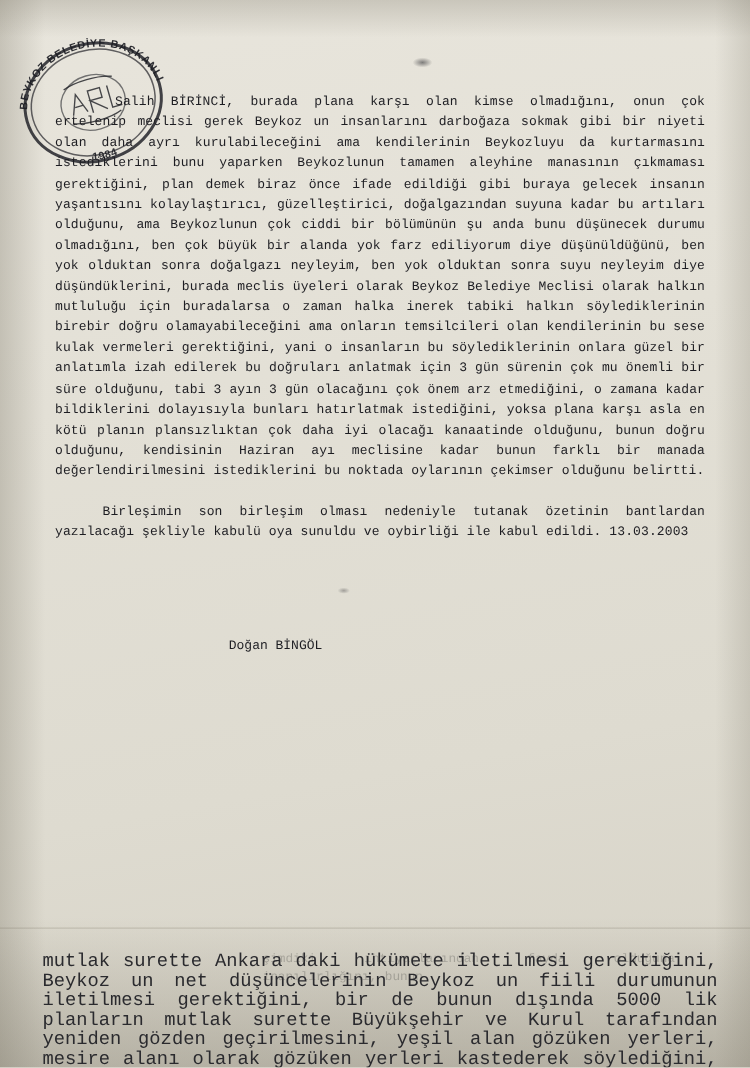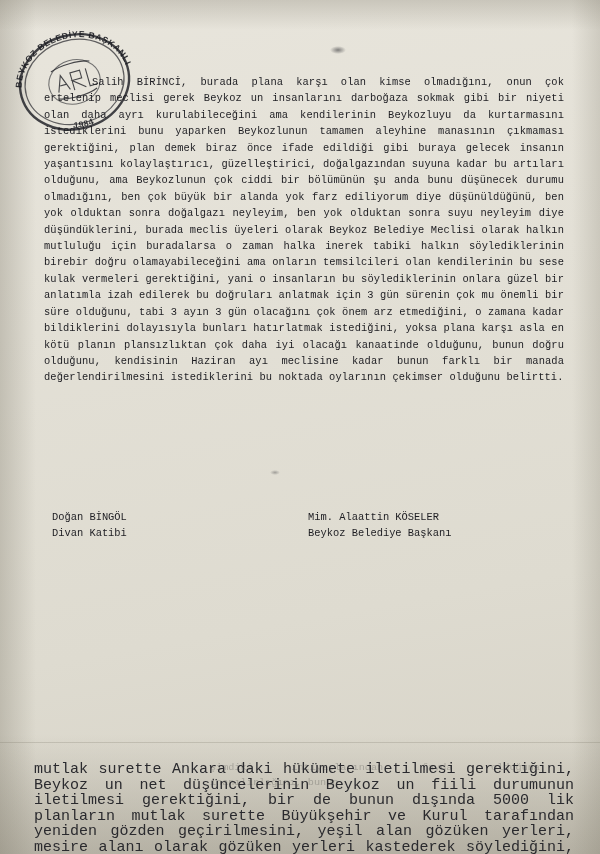--- a/index.html
+++ b/index.html
@@ -195,31 +195,27 @@
         <textPath href="#arcTop" startOffset="7%">BEYKOZ BELEDİYE BAŞKANLIĞI</textPath>
       </text>
       <text font-family="Liberation Sans, sans-serif" font-size="8.6" font-weight="bold" fill="#1d1e24" opacity="0.9" letter-spacing="0.6">
         <textPath href="#arcBot" startOffset="40%">1984</textPath>
       </text>
     </svg>
   </div>
 
   <div class="body-text">
     <p class="para first">Salih BİRİNCİ,  burada plana karşı olan kimse olmadığını,  onun çok ertelenip meclisi  gerek Beykoz un insanlarını darboğaza sokmak gibi bir niyeti olan daha ayrı kurulabileceğini ama kendilerinin Beykozluyu da kurtarmasını istediklerini bunu yaparken Beykozlunun tamamen aleyhine manasının çıkmaması gerektiğini, plan demek biraz önce ifade edildiği gibi buraya gelecek insanın yaşantısını kolaylaştırıcı, güzelleştirici, doğalgazından suyuna kadar bu artıları olduğunu, ama Beykozlunun çok ciddi bir bölümünün şu anda bunu düşünecek durumu olmadığını, ben çok büyük bir alanda yok farz ediliyorum diye düşünüldüğünü, ben yok olduktan sonra doğalgazı neyleyim,  ben yok olduktan sonra suyu neyleyim diye düşündüklerini,  burada meclis üyeleri olarak Beykoz Belediye Meclisi olarak halkın mutluluğu için buradalarsa o zaman halka inerek tabiki halkın söylediklerinin birebir doğru olamayabileceğini ama onların temsilcileri olan kendilerinin bu sese kulak vermeleri gerektiğini,  yani o insanların  bu söylediklerinin onlara güzel bir anlatımla izah edilerek bu doğruları anlatmak için 3 gün sürenin çok mu önemli bir süre olduğunu,  tabi 3 ayın 3 gün olacağını  çok önem arz etmediğini,  o zamana kadar bildiklerini dolayısıyla bunları hatırlatmak istediğini, yoksa plana karşı asla en kötü planın plansızlıktan çok daha iyi olacağı kanaatinde olduğunu,  bunun doğru olduğunu, kendisinin Haziran ayı meclisine kadar bunun farklı bir manada değerlendirilmesini istediklerini bu noktada oylarının çekimser olduğunu belirtti.</p>
+    <p class="para">Birleşimin  son  birleşim  olması  nedeniyle tutanak özetinin bantlardan yazılacağı şekliyle kabulü oya sunuldu ve oybirliği ile kabul edildi. 13.03.2003</p>
   </div>
 
   <div class="sign-block">
     <div class="sign-row">
       <div class="sign-left">
         <div class="sign-name">Doğan BİNGÖL</div>
-        <div class="sign-title">Divan Katibi</div>
-      </div>
-      <div class="sign-right">
-        <div class="sign-name">Mim. Alaattin KÖSELER</div>
-        <div class="sign-title">Beykoz Belediye Başkanı</div>
       </div>
     </div>
   </div>
 
   <div class="bleed-ghost">şimdiki ihtiyaçlarından fayda olduğuna inanılırlığını, bunun</div>
 
   <div class="bleed">
     <p class="para">mutlak  surette  Ankara daki  hükümete  iletilmesi  gerektiğini,   Beykoz un  net düşüncelerinin  Beykoz  un  fiili   durumunun  iletilmesi  gerektiğini,  bir de bunun dışında 5000 lik planların mutlak surette Büyükşehir  ve  Kurul  tarafından  yeniden gözden  geçirilmesini,   yeşil  alan  gözüken  yerleri,  mesire alanı olarak gözüken yerleri kastederek söylediğini, çünkü buradaki insanların da bir şekilde hak sahibi</p>
   </div>
 

